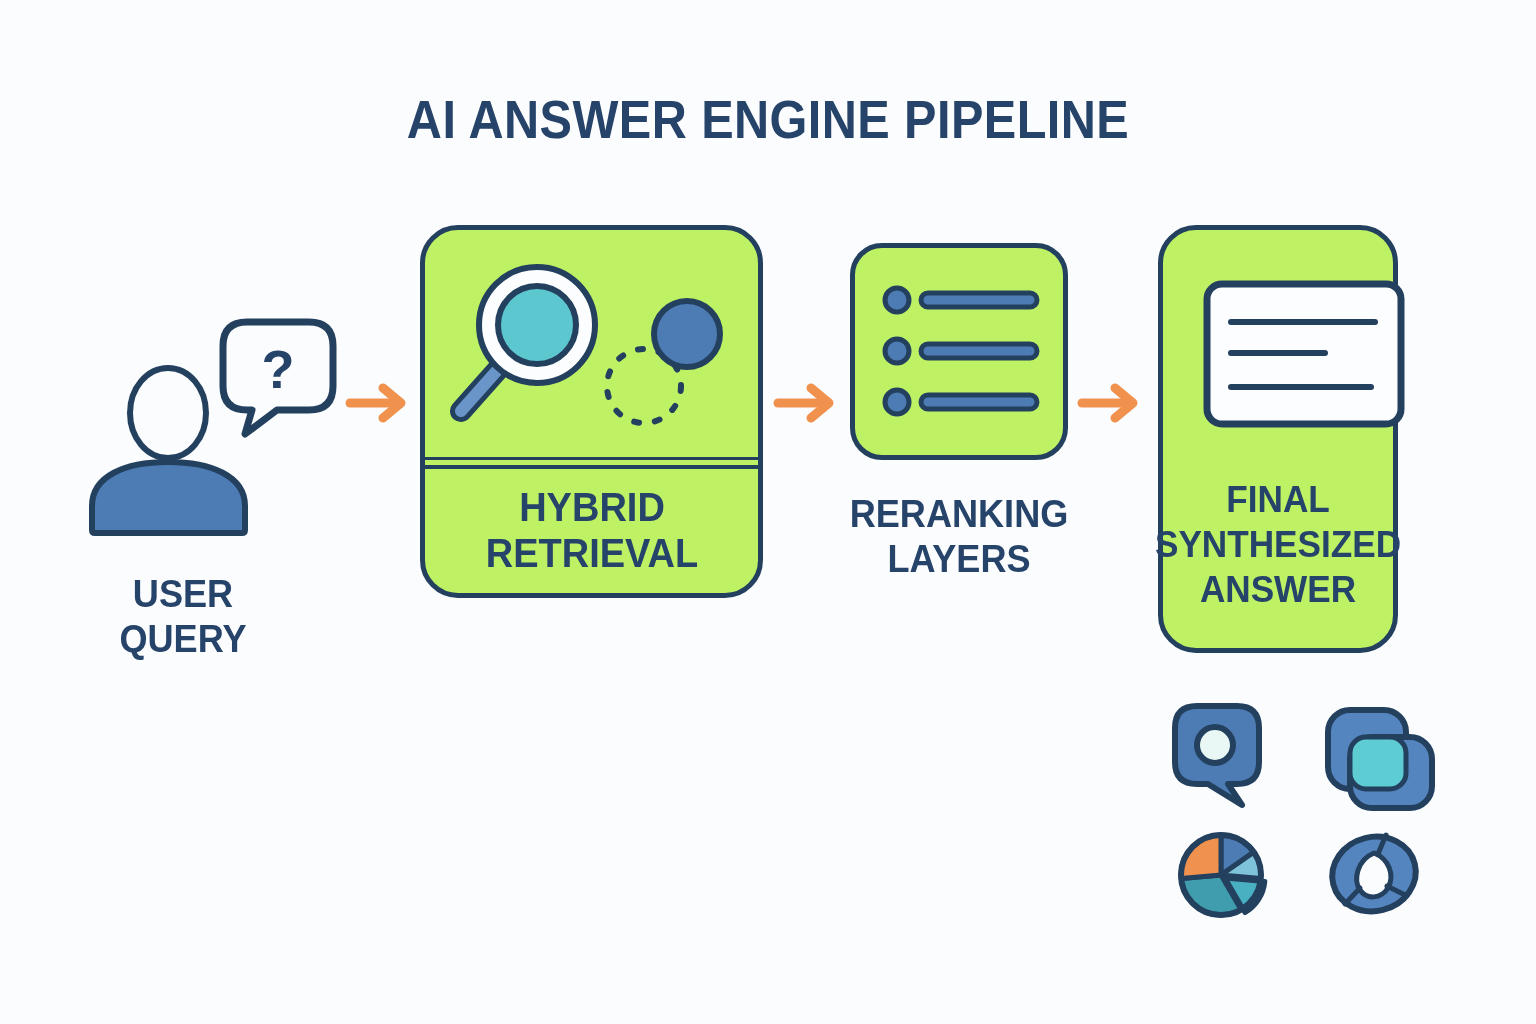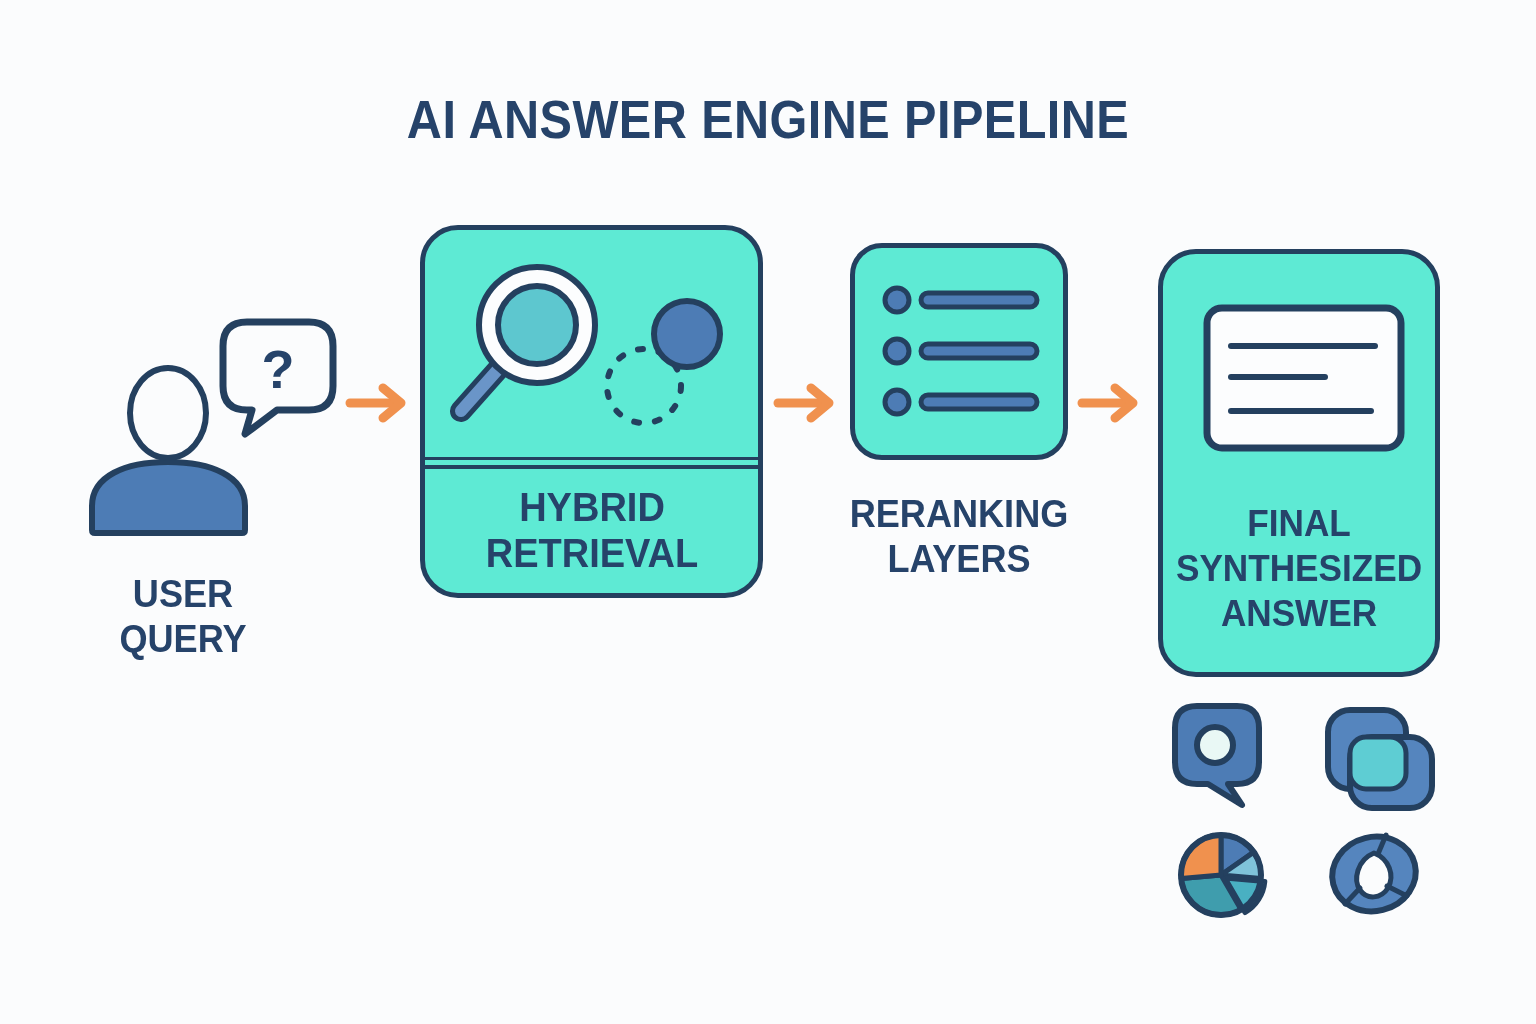--- a/index.html
+++ b/index.html
@@ -23,21 +23,21 @@
 
   .node-label{
     position:absolute;text-align:center;font-weight:bold;
     color:#26436a;font-size:38px;line-height:45px;
     transform:scaleX(0.95);transform-origin:50% 0;
   }
 
   .box{
     position:absolute;box-sizing:border-box;
     border:5px solid #24405f;border-radius:38px;
-    background:#5eead4;
+    background:#bef264;
   }
 
   
   .hybrid-top{
     box-sizing:border-box;height:230px;
     border-bottom:3px solid #24405f;
     position:relative;
   }
   .hybrid-bottom{
     box-sizing:border-box;margin-top:5px;
@@ -143,21 +143,21 @@
       <rect x="66" y="147" width="116" height="14" rx="7" fill="#4d7cb5" stroke="#24405f" stroke-width="5"></rect>
     </svg>
   </div>
   <div class="node-label" style="left:829px;top:492px;width:260px;">RERANKING LAYERS</div>
 
   <svg class="abs" style="left:1075px;top:381px;" width="72" height="44" viewBox="0 0 72 44">
     <line x1="7" y1="22" x2="50" y2="22" stroke="#f0914e" stroke-width="9" stroke-linecap="round"></line>
     <polyline points="40,7 58,22 40,37" fill="none" stroke="#f0914e" stroke-width="9" stroke-linecap="round" stroke-linejoin="round"></polyline>
   </svg>
 
-  <div class="box" style="left:1158px;top:225px;width:282px;height:428px;margin-top:24px;">
+  <div class="box" style="left:1158px;top:225px;width:240px;height:428px;">
     <svg class="abs" style="left:40px;top:50px;" width="202" height="148" viewBox="0 0 202 148">
       <rect x="4" y="4" width="194" height="140" rx="15" fill="#fcfdfe" stroke="#24405f" stroke-width="7"></rect>
       <line x1="28" y1="42" x2="172" y2="42" stroke="#24405f" stroke-width="6" stroke-linecap="round"></line>
       <line x1="28" y1="73" x2="122" y2="73" stroke="#24405f" stroke-width="6" stroke-linecap="round"></line>
       <line x1="28" y1="107" x2="168" y2="107" stroke="#24405f" stroke-width="6" stroke-linecap="round"></line>
     </svg>
     <div class="final-label">FINAL SYNTHESIZED ANSWER</div>
   </div>
 
 

